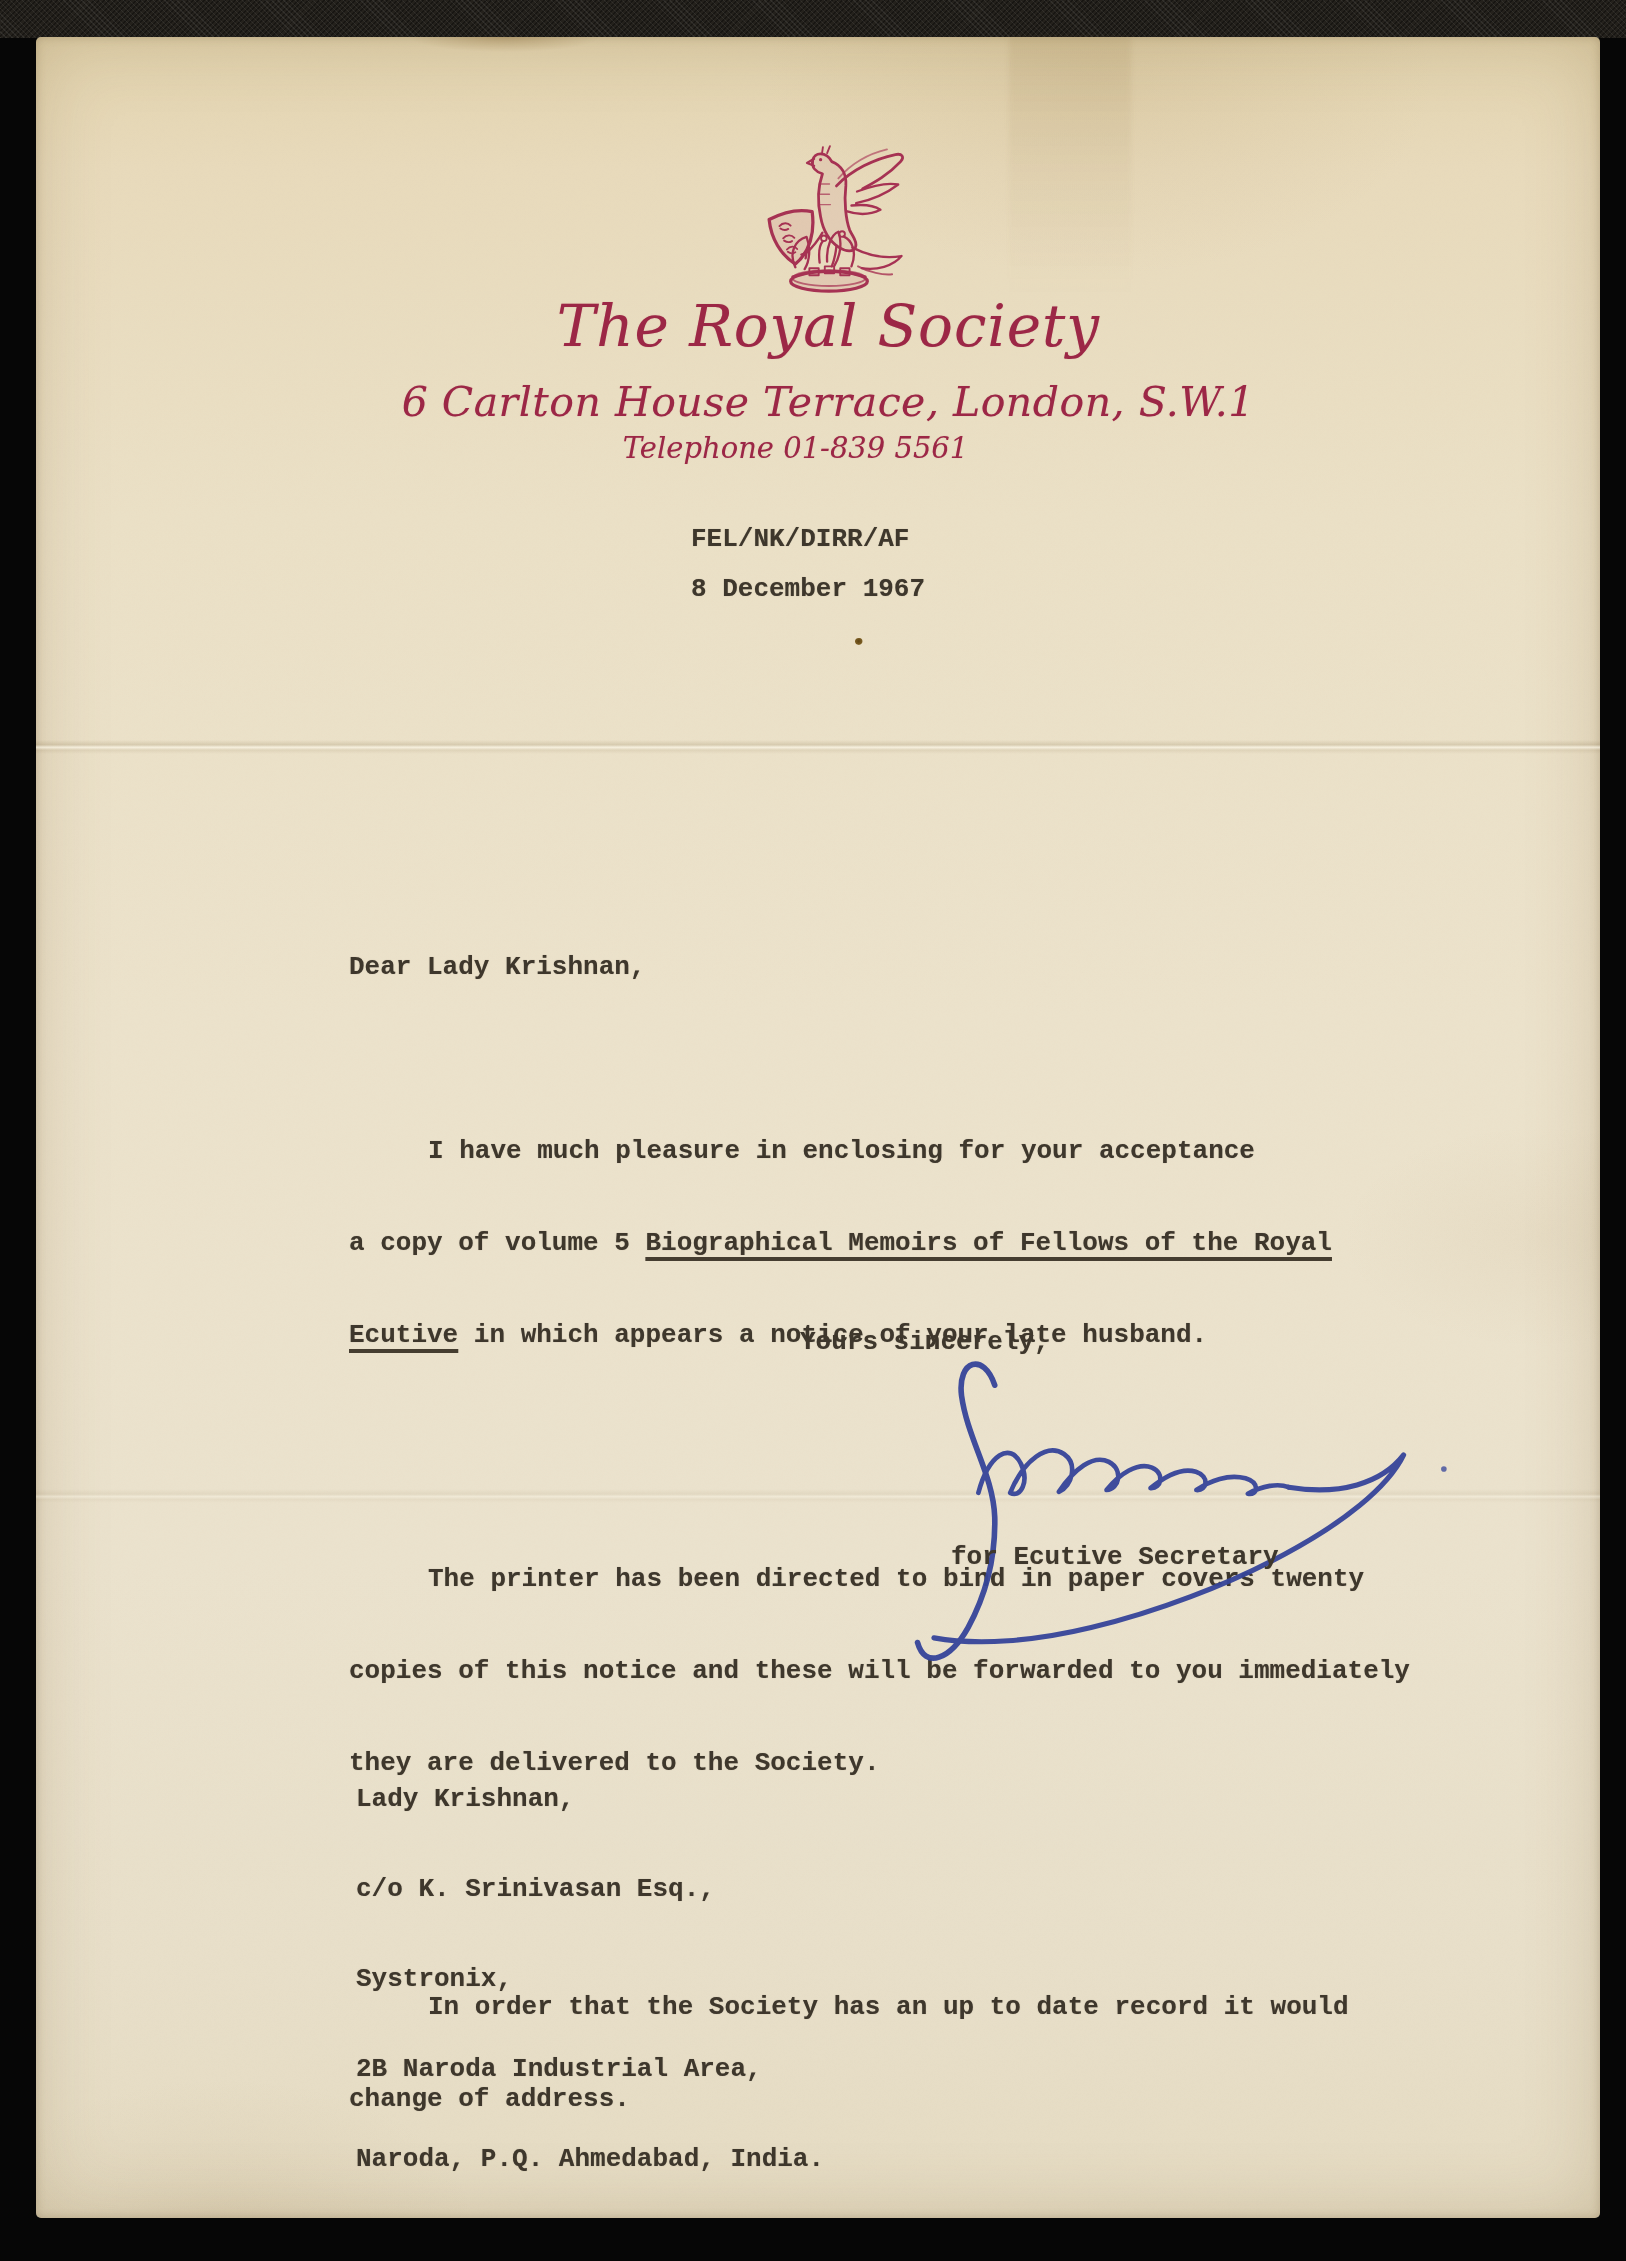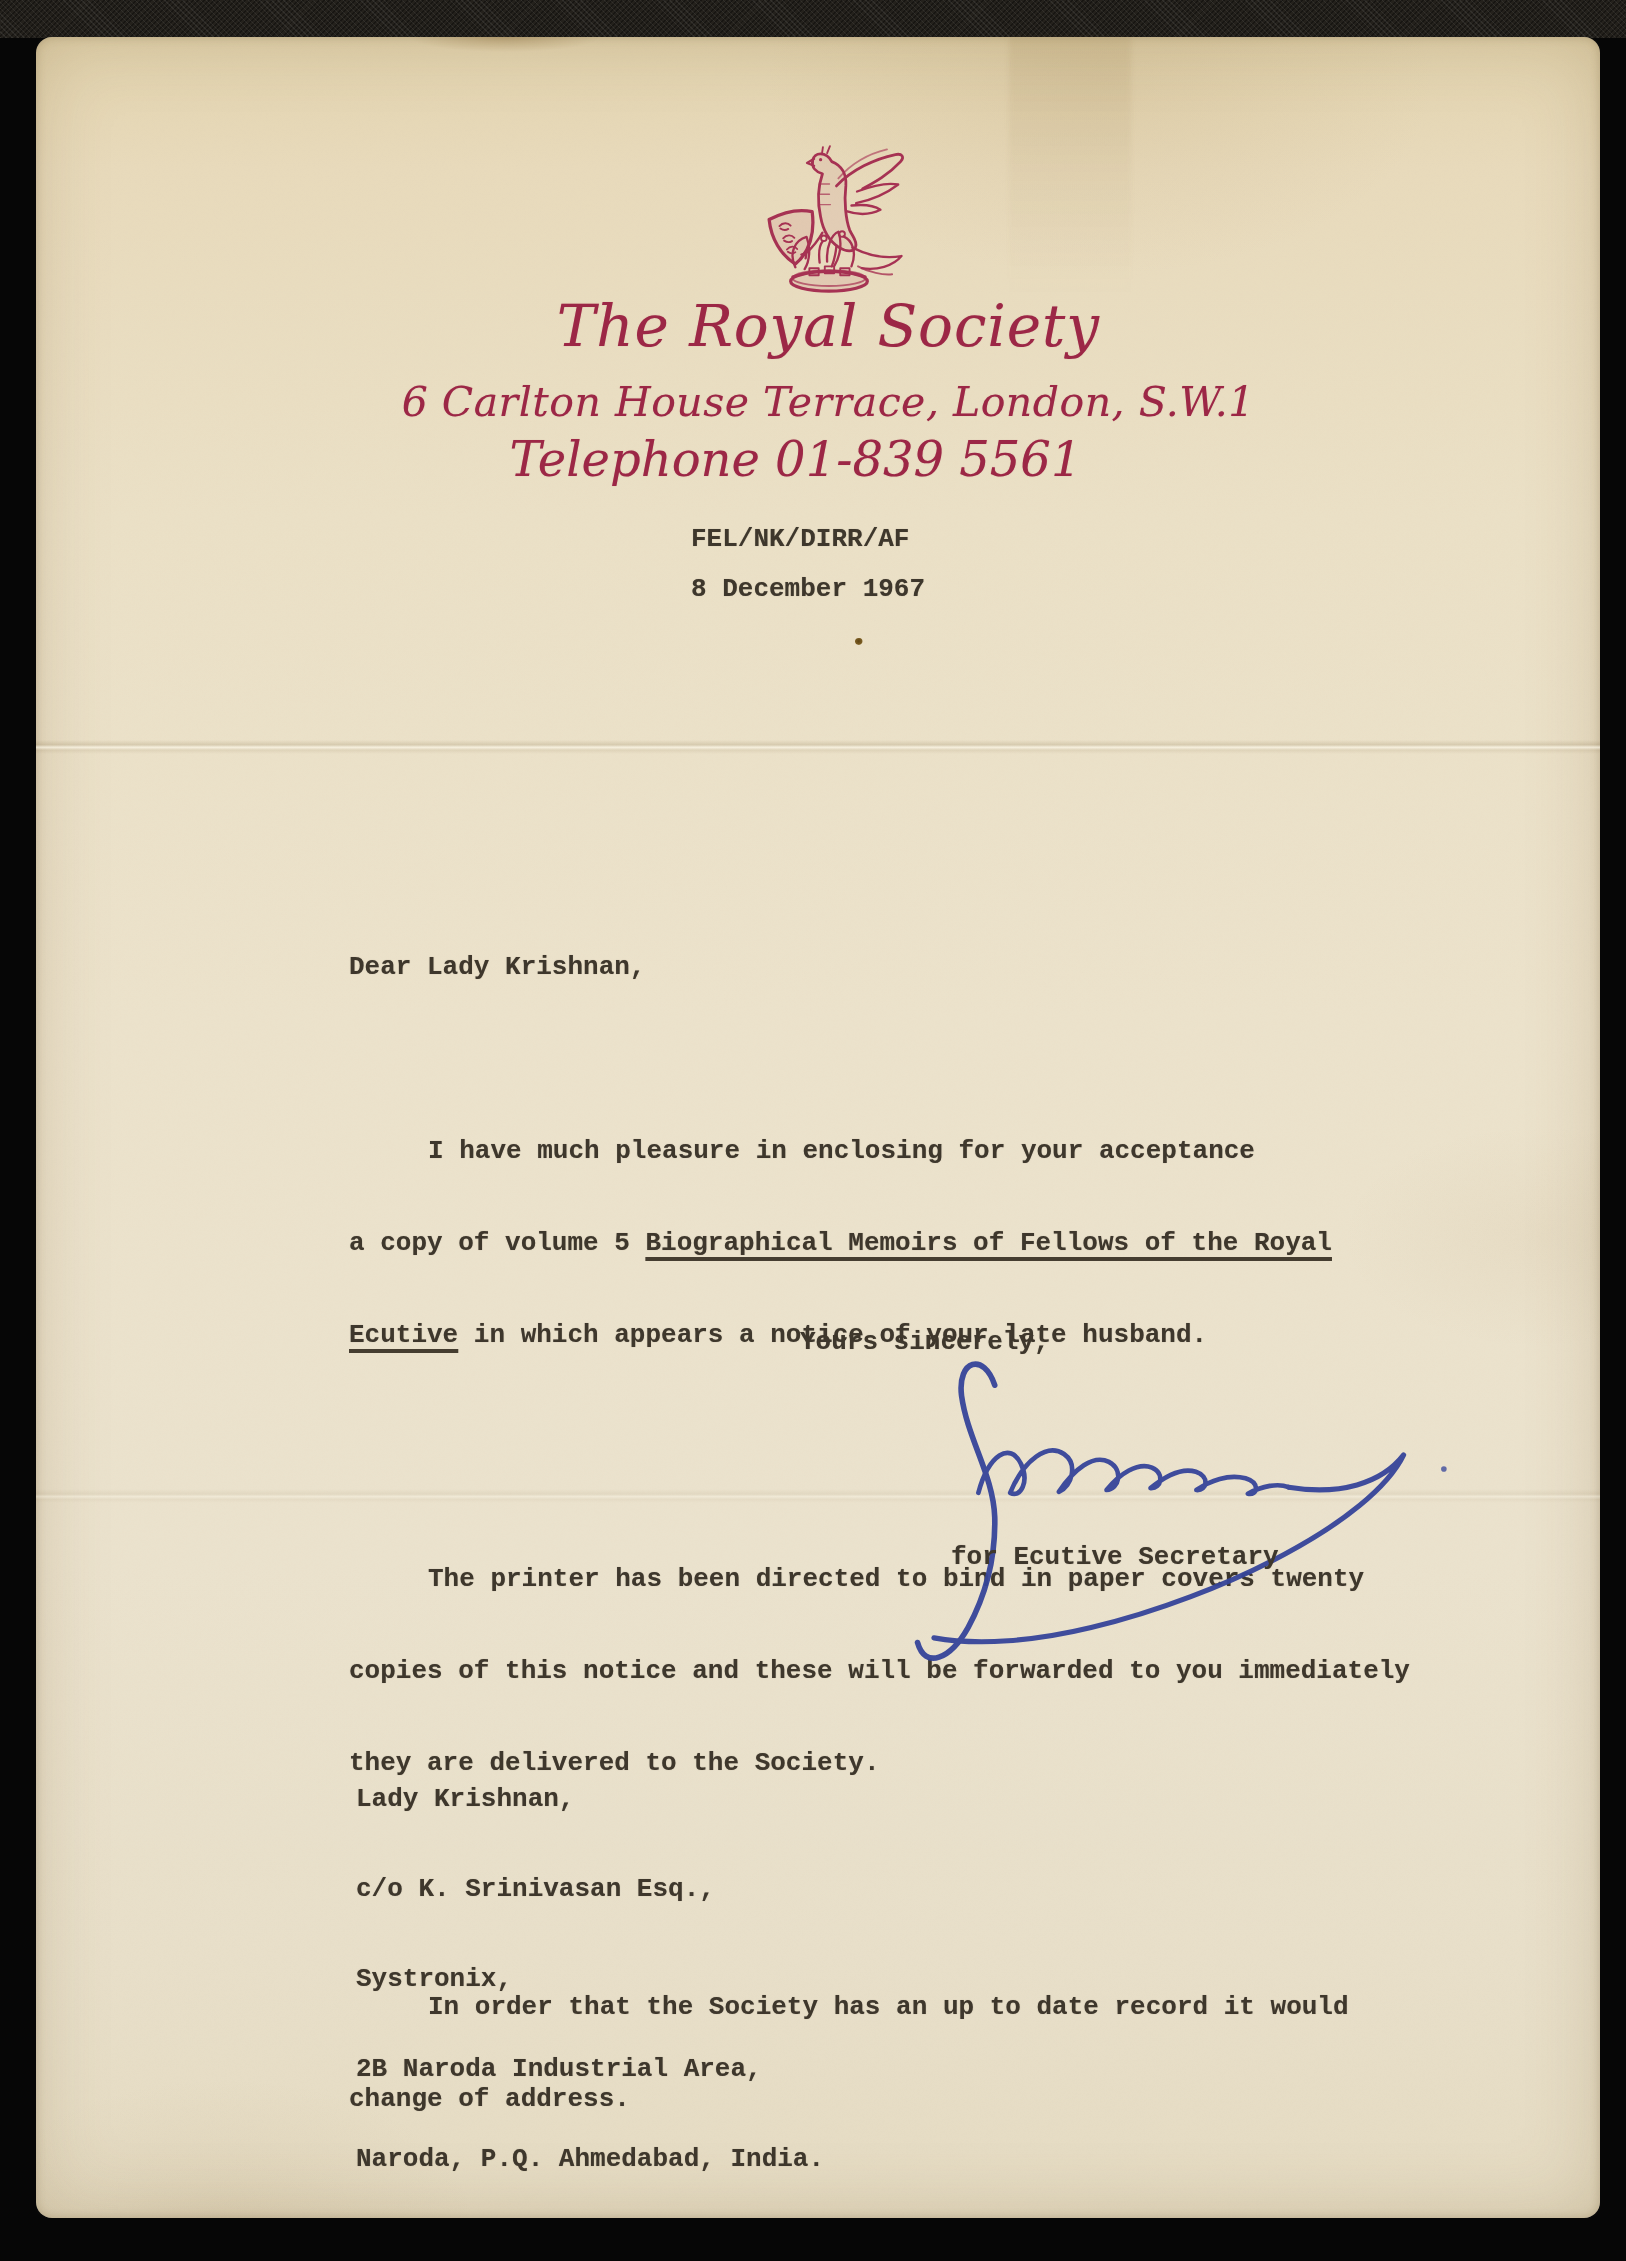--- a/index.html
+++ b/index.html
@@ -17,21 +17,21 @@
       repeating-linear-gradient(45deg, rgba(255,255,255,.07) 0 0.9px, transparent 0.9px 4.2px),
       repeating-linear-gradient(-45deg, rgba(0,0,0,.35) 0 1.4px, transparent 1.4px 3.7px);
   }
   .paper {
     position:absolute; left:36px; top:37px; width:1564px; height:2181px;
     background:
       radial-gradient(562px 328px at 68% 2%, rgba(150,115,55,.10), transparent 60%),
       radial-gradient(421px 234px at 12% 100%, rgba(140,110,60,.08), transparent 60%),
       radial-gradient(328px 187px at 96% 55%, rgba(150,120,70,.06), transparent 60%),
       linear-gradient(180deg,#e2d3ae 0%,#e8dabb 6%,#ebe0c6 22%,#ece2cb 45%,#ebe2cd 70%,#e8dfc9 88%,#e5dbc2 100%);
-    border-radius:16px;
+    border-radius:5px;
     box-shadow: inset 0 0 75px rgba(120,90,40,.22), inset 0 0 9.4px rgba(100,80,40,.28);
   }
   .grain { position:absolute; left:0; top:0; width:100%; height:100%; opacity:.45; border-radius:10.3px; pointer-events:none; }
   .crease { position:absolute; left:0; width:100%; height:14px; pointer-events:none; }
   .crease-upper {
     top:703px;
     background:linear-gradient(180deg, transparent 0%, rgba(110,88,48,.16) 34%, rgba(255,252,240,.55) 52%, rgba(120,95,55,.10) 72%, transparent 100%);
   }
   .crease-lower {
     top:1452px; opacity:.6;
@@ -55,21 +55,21 @@
     position:absolute; left:0; width:100%;
     text-align:center;
     font-family:"DejaVu Serif","Liberation Serif",serif;
     font-style:italic;
     color:#9c2746;
     text-shadow:0 0 0.9px rgba(156,39,70,.35);
     white-space:nowrap;
   }
   .org-name   { top:255px;  font-size:58px; transform:translateX(10.3px); letter-spacing:0.9px; }
   .addr-line  { top:341px;  font-size:41px;  transform:translateX(10.3px); letter-spacing:0.5px; }
-  .phone-line { top:394px;  font-size:48px;  transform:translateX(-22.5px); }
+  .phone-line { top:394px;  font-size:29px;  transform:translateX(-22.5px); }
   .crest { position:absolute; left:704px; top:104px; width:178px; height:159px; }
   .type {
     font-family:"Liberation Mono","DejaVu Sans Mono",monospace;
     font-size:26px; font-weight:700;
     color:#3e372c;
     text-shadow:0 0 0.9px rgba(62,55,44,.40);
     white-space:pre;
   }
   .ref-code  { position:absolute; left:655px; top:487px; }
   .date-line { position:absolute; left:655px; top:537px; }

